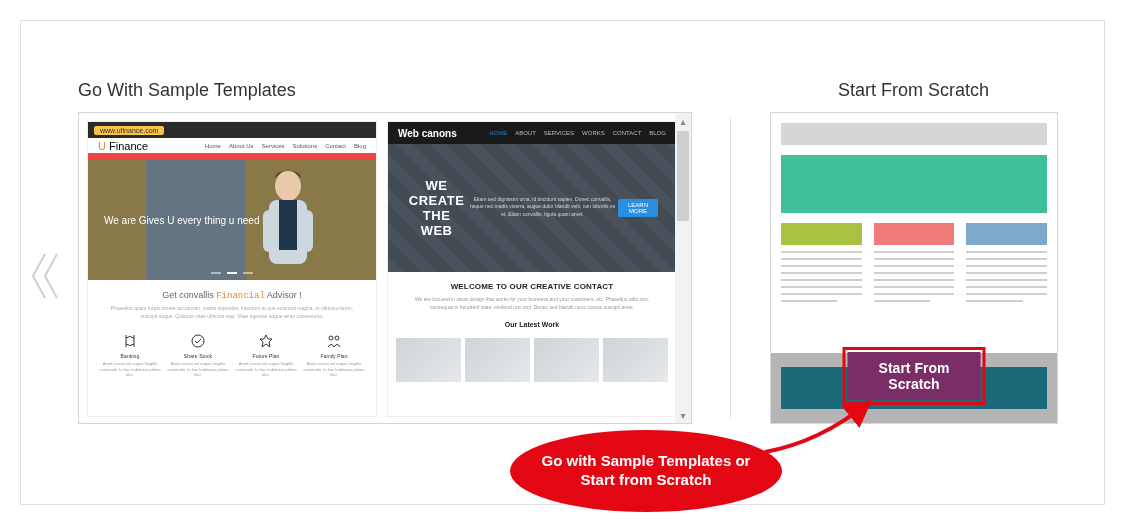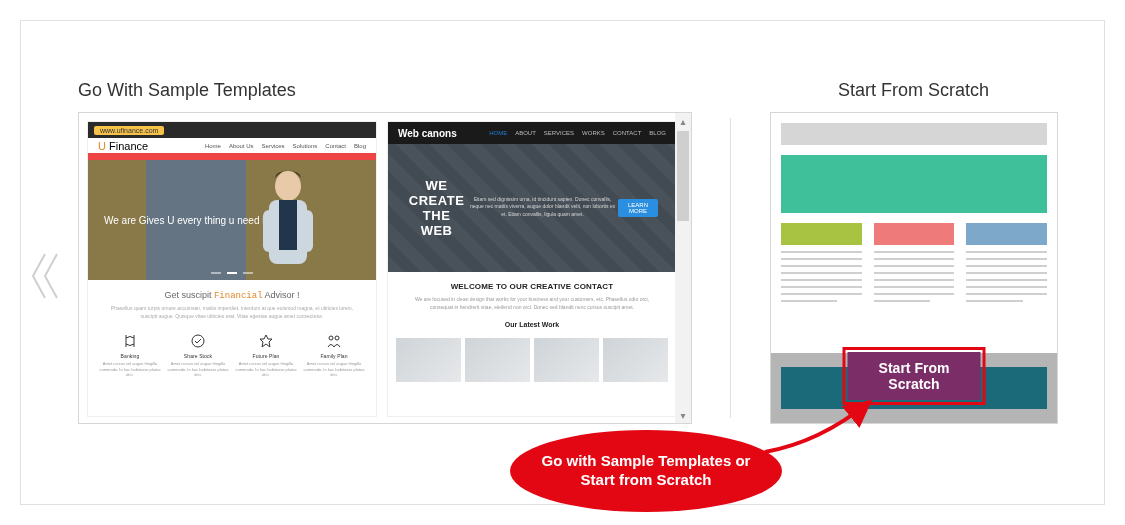--- a/index.html
+++ b/index.html
@@ -242,21 +242,21 @@
       </svg>
       <div class="line1">We are Gives U every thing u need in</div>
       <div class="dots">
         <span></span>
           <span class="active"></span>
           <span></span>
       </div>
     </div>
     <div class="tpl1-mid">
       <div class="title">
-        <span>Get suscipit </span><span class="accent">Financial</span><span> Advisor !</span>
+        <span>Get convallis </span><span class="accent">Financial</span><span> Advisor !</span>
       </div>
       <div class="sub">Phasellus quam turpis ornare accumsan, mattis imperdiet, interdum at que euismod magna, et ultricies lorem, suscipit augue. Quisque vitae ultricies erat. Vitae egestas augue amet consectetur.</div>
     </div>
     <div class="tpl1-feat">
       <div class="col">
         <div class="ic">
             <svg width="16" height="16">
               <path d="M4 2 L4 14 M12 2 L12 14 M4 5 Q8 2 12 5 M4 11 Q8 14 12 11" stroke="#333" fill="none" stroke-width="1"></path>
             </svg>
           </div>

